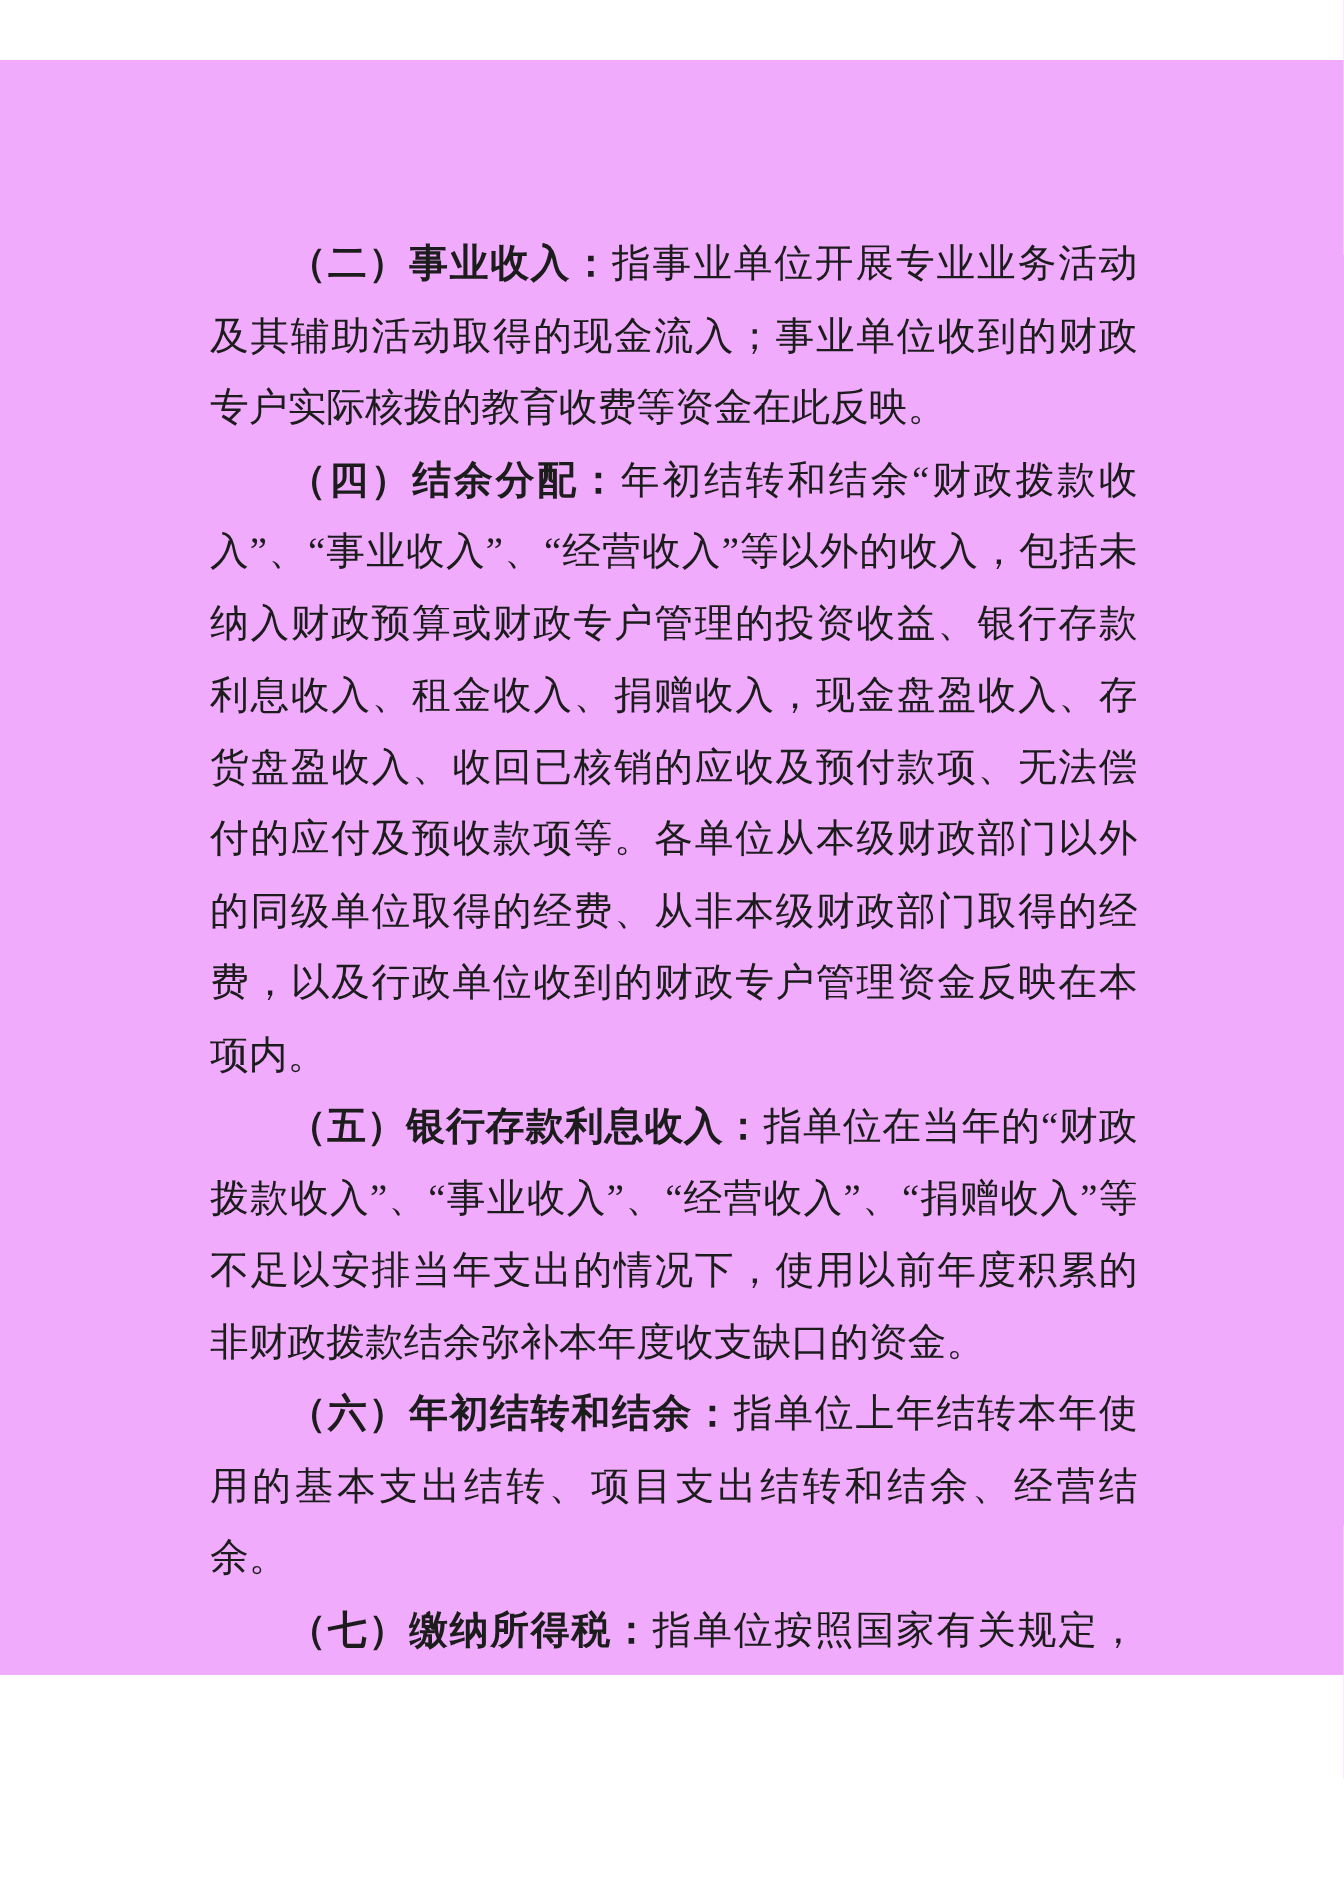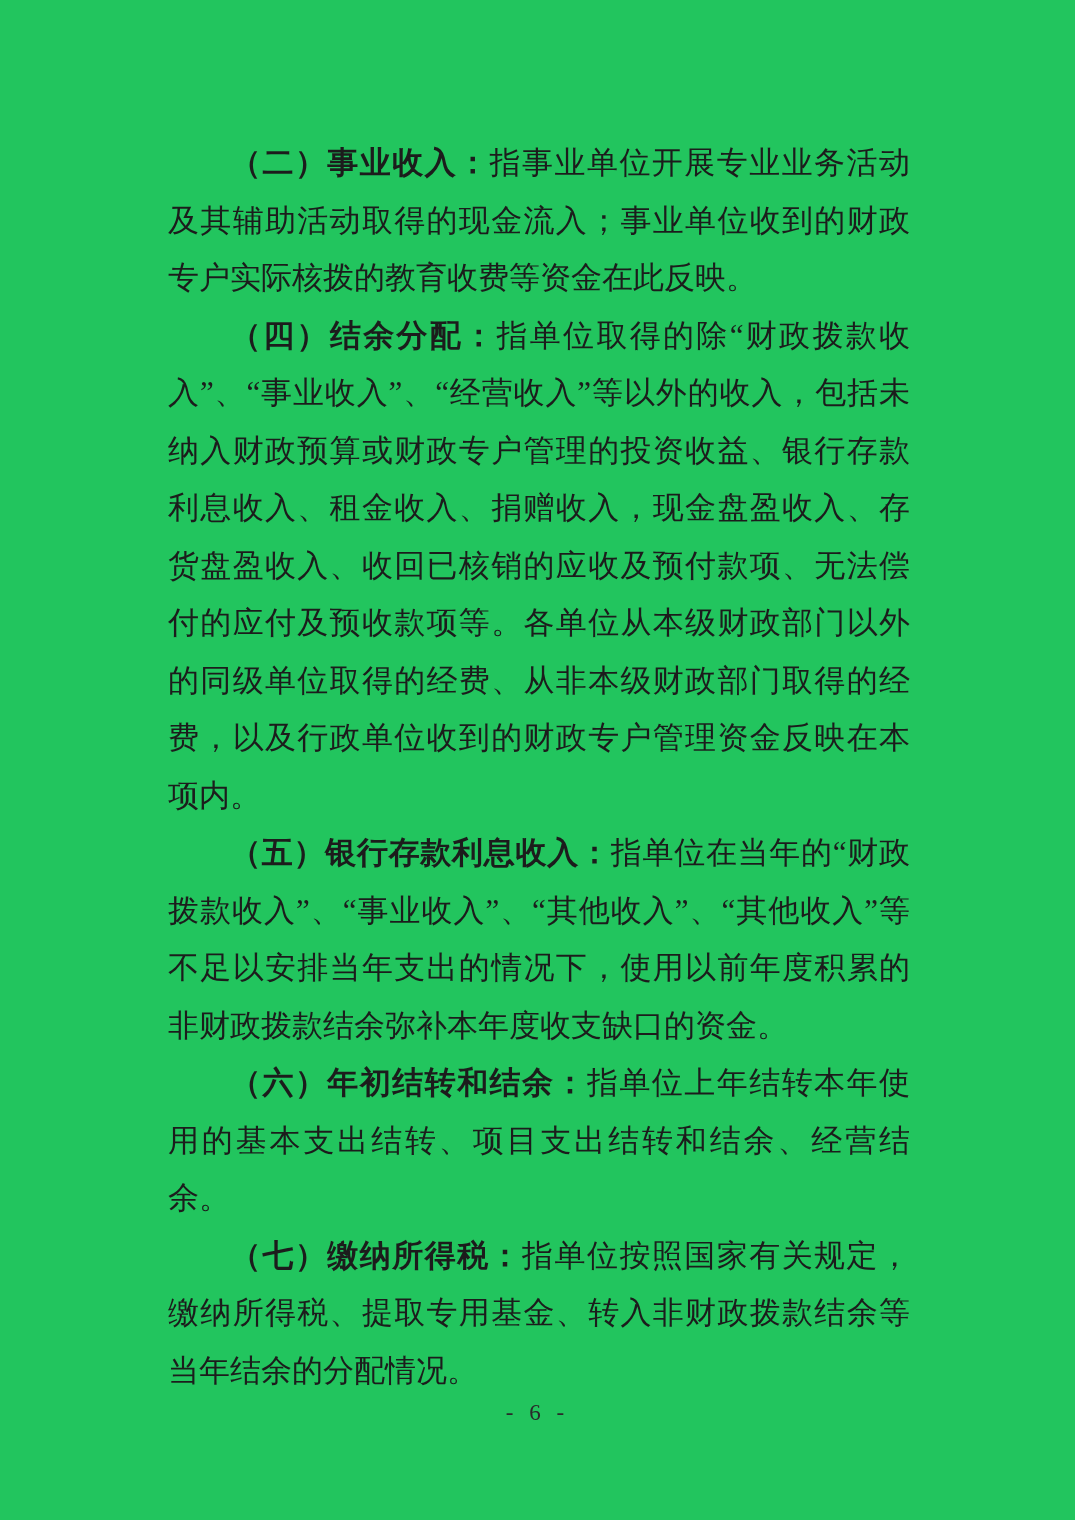--- a/index.html
+++ b/index.html
@@ -9,23 +9,24 @@
   body {
     width: 1075px;
     height: 1520px;
     background: #ffffff;
     font-family: "Liberation Serif", "DejaVu Serif", serif;
     color: #1c1c1c;
   }
   .page {
     position: relative;
     width: 1075px;
-    height: 1520px;
+    height: 1292px;
     overflow: hidden;
-    background: #22c55e;
+    background: #f0abfc;
+    margin-top: 48px;
   }
   .content {
     position: absolute;
     left: 168px;
     top: 134px;
     width: 742px;
   }
   .content p {
     margin: 0;
     font-size: 31px;
@@ -48,19 +49,19 @@
     letter-spacing: 5px;
     color: #2a2a2a;
   }
 </style>
 </head>
 <body>
 
 <div class="page">
   <div class="content">
     <p><b>（二）事业收入：</b><span>指事业单位开展专业业务活动及其辅助活动取得的现金流入；事业单位收到的财政专户实际核拨的教育收费等资金在此反映。</span></p>
-    <p><b>（四）结余分配：</b><span>指单位取得的除“财政拨款收入”、“事业收入”、“经营收入”等以外的收入，包括未纳入财政预算或财政专户管理的投资收益、银行存款利息收入、租金收入、捐赠收入，现金盘盈收入、存货盘盈收入、收回已核销的应收及预付款项、无法偿付的应付及预收款项等。各单位从本级财政部门以外的同级单位取得的经费、从非本级财政部门取得的经费，以及行政单位收到的财政专户管理资金反映在本项内。</span></p>
-    <p><b>（五）银行存款利息收入：</b><span>指单位在当年的“财政拨款收入”、“事业收入”、“其他收入”、“其他收入”等不足以安排当年支出的情况下，使用以前年度积累的非财政拨款结余弥补本年度收支缺口的资金。</span></p>
+    <p><b>（四）结余分配：</b><span>年初结转和结余“财政拨款收入”、“事业收入”、“经营收入”等以外的收入，包括未纳入财政预算或财政专户管理的投资收益、银行存款利息收入、租金收入、捐赠收入，现金盘盈收入、存货盘盈收入、收回已核销的应收及预付款项、无法偿付的应付及预收款项等。各单位从本级财政部门以外的同级单位取得的经费、从非本级财政部门取得的经费，以及行政单位收到的财政专户管理资金反映在本项内。</span></p>
+    <p><b>（五）银行存款利息收入：</b><span>指单位在当年的“财政拨款收入”、“事业收入”、“经营收入”、“捐赠收入”等不足以安排当年支出的情况下，使用以前年度积累的非财政拨款结余弥补本年度收支缺口的资金。</span></p>
     <p><b>（六）年初结转和结余：</b><span>指单位上年结转本年使用的基本支出结转、项目支出结转和结余、经营结余。</span></p>
     <p><b>（七）缴纳所得税：</b><span>指单位按照国家有关规定，缴纳所得税、提取专用基金、转入非财政拨款结余等当年结余的分配情况。</span></p>
   </div>
   <div class="footer">- 6 -</div>
 </div>
 
 </body></html>

